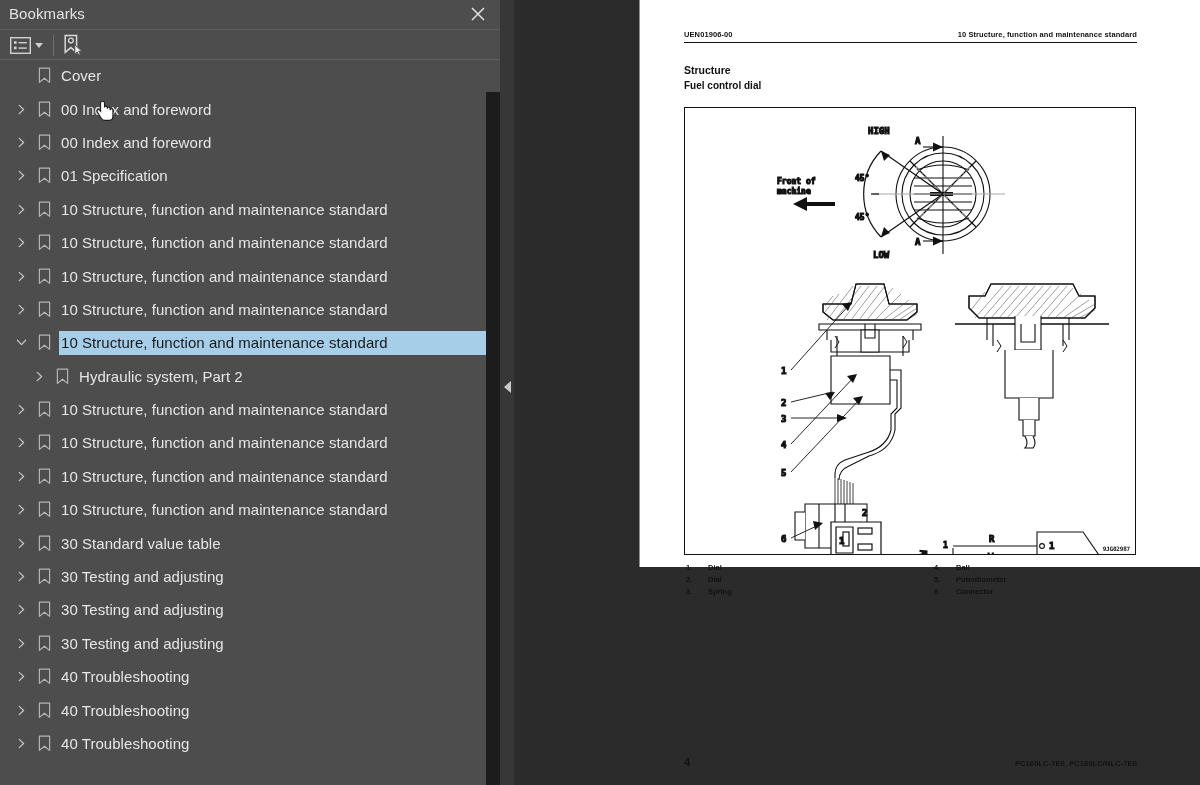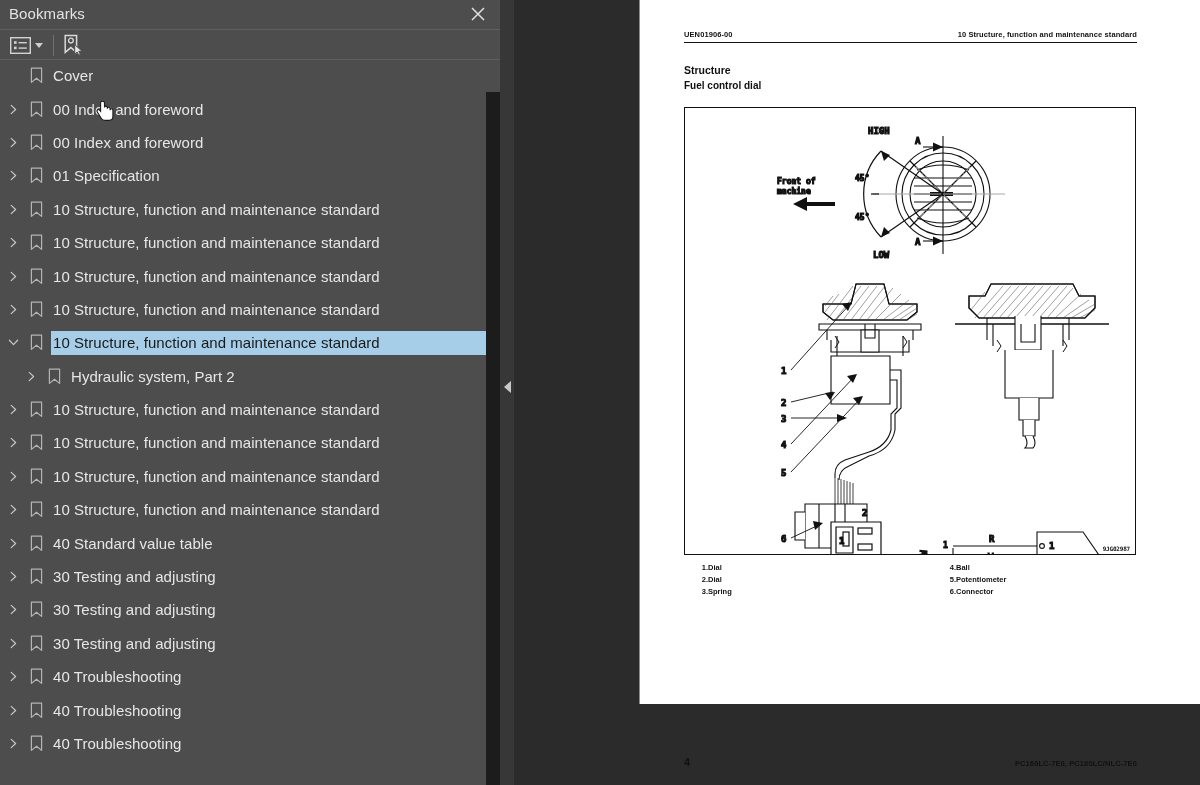--- a/index.html
+++ b/index.html
@@ -72,21 +72,21 @@
     width: 0; height: 0;
     margin-left: 4px;
     border-left: 4px solid transparent;
     border-right: 4px solid transparent;
     border-top: 5px solid #cfcfcf;
   }
 
   
   #bm-list {
     position: absolute;
-    left: 0;
+    left: 8px;
     top: 59px;
     width: 500px;
     height: 726px;
     overflow: hidden;
   }
   .bm-row {
     position: relative;
     height: 33.4px;
     display: flex;
     align-items: center;
@@ -175,24 +175,23 @@
     position: absolute;
     left: 514px; top: 0;
     width: 686px; height: 785px;
     background: #2b2b2b;
     overflow: hidden;
   }
   #page {
     position: absolute;
     left: 126px; top: 0;
     width: 560px;
-    height: 704px;
+    height: 567px;
     background: #ffffff;
     box-shadow: -1px 0 0 #8d8d8d;
-    text-align: right;
   }
 
   .pg-inner { position: absolute; left: 44px; top: 0; width: 460px; height: 785px; }
 
   #doc-header {
     position: absolute;
     left: 0; top: 30px;
     width: 453px;
     display: flex;
     justify-content: space-between;
@@ -501,21 +500,21 @@
         <span class="twisty">
           <svg width="11" height="11" viewBox="0 0 11 11">
             <path d="M3.2 1.4 L7.6 5.5 L3.2 9.6" fill="none" stroke="currentColor" stroke-width="1.25" stroke-linecap="round" stroke-linejoin="round"></path>
           </svg>
         </span>
         <span class="bm-icon">
           <svg width="13" height="17" viewBox="0 0 13 17">
             <path d="M1.4 1.2 L11.6 1.2 L11.6 15.4 L6.5 11.2 L1.4 15.4 Z" fill="none" stroke="currentColor" stroke-width="1.2" stroke-linejoin="round"></path>
           </svg>
         </span>
-        <span class="bm-label">40 Standard value table</span>
+        <span class="bm-label">30 Standard value table</span>
       </div>
       <div class="bm-row depth0">
         <span class="twisty">
           <svg width="11" height="11" viewBox="0 0 11 11">
             <path d="M3.2 1.4 L7.6 5.5 L3.2 9.6" fill="none" stroke="currentColor" stroke-width="1.25" stroke-linecap="round" stroke-linejoin="round"></path>
           </svg>
         </span>
         <span class="bm-icon">
           <svg width="13" height="17" viewBox="0 0 13 17">
             <path d="M1.4 1.2 L11.6 1.2 L11.6 15.4 L6.5 11.2 L1.4 15.4 Z" fill="none" stroke="currentColor" stroke-width="1.2" stroke-linejoin="round"></path>

